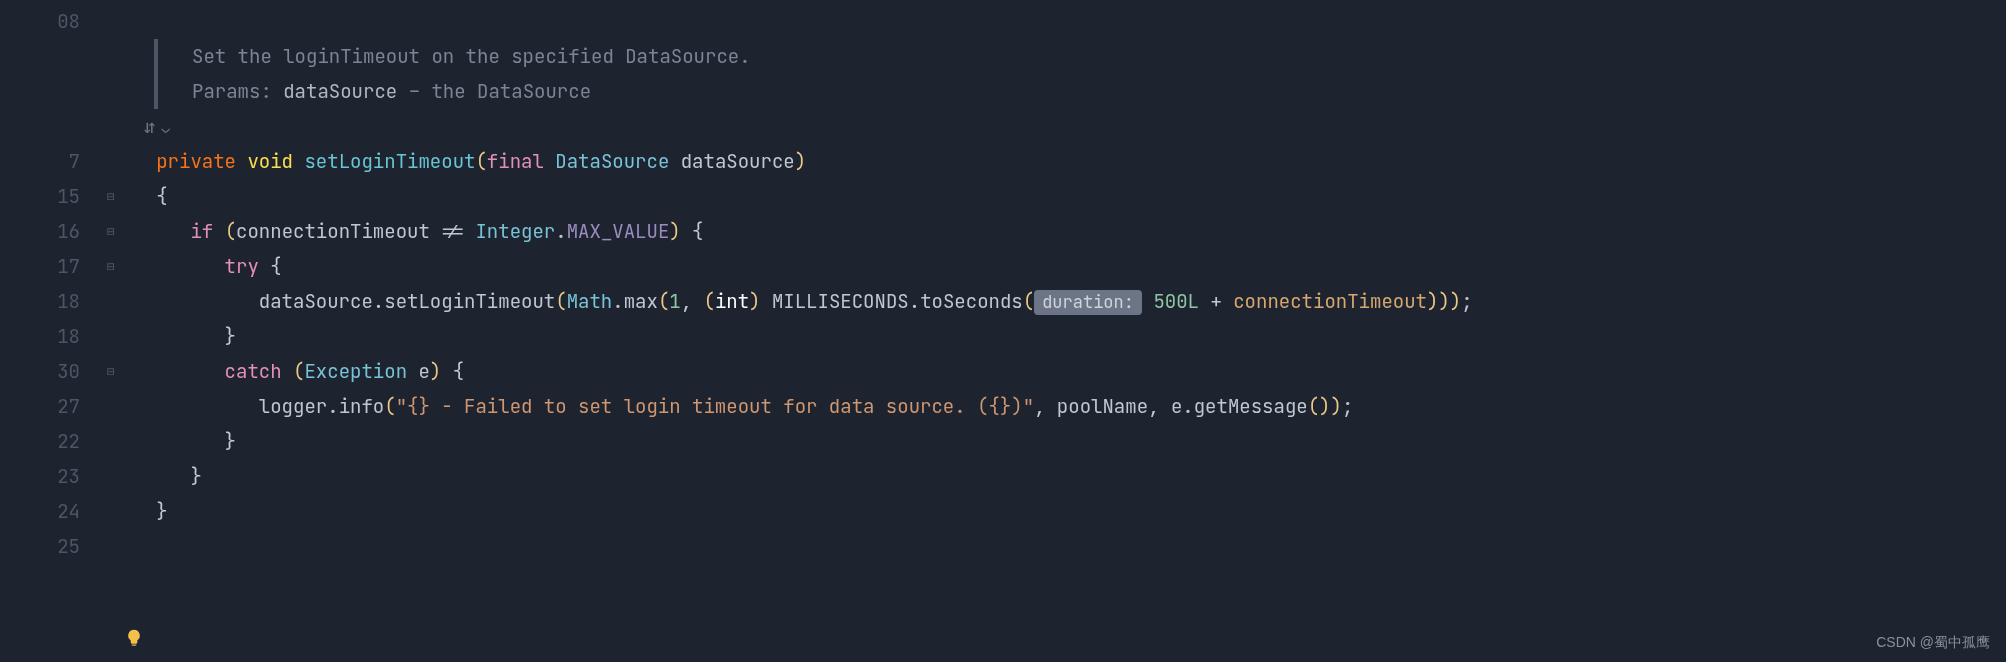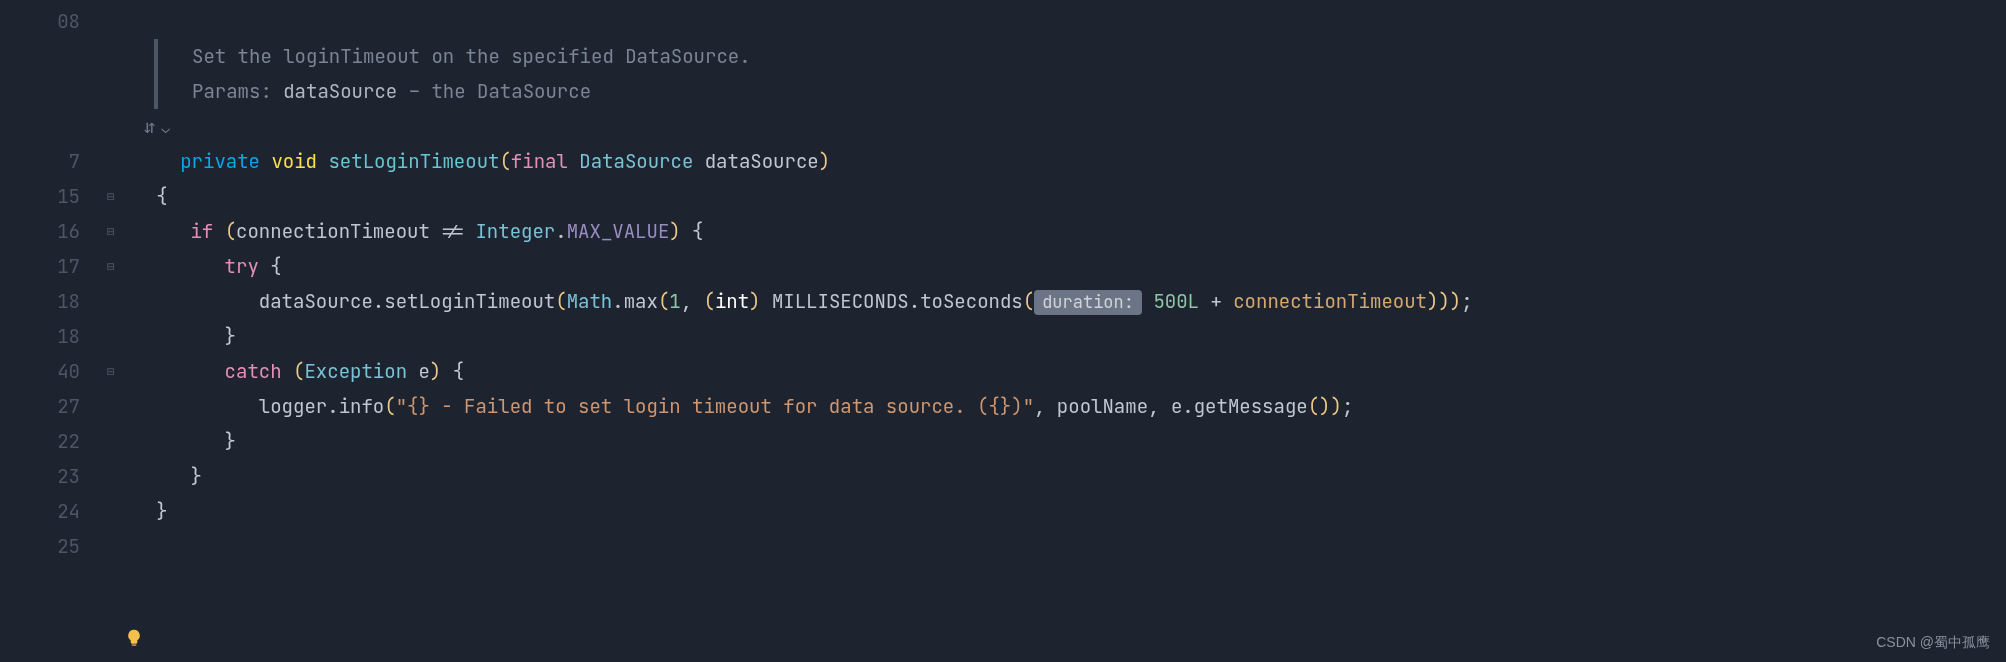--- a/index.html
+++ b/index.html
@@ -75,21 +75,21 @@
   
   .bulb {
     position: absolute;
     left: 2px;
     bottom: 14px;
     width: 20px;
     height: 20px;
   }
   .bulb svg { display: block; }
   
-  .kw-mod { color: #0ea5e9; margin-left: 24px; }     
+  .kw-mod { color: #f97316; }     
   .kw-type { color: #fde047; }    
   .kw-flow { color: #e48fb5; }    
   .kw-final { color: #e48fb5; }   
   .method-decl { color: #68c6d3; }
   .type { color: #79c3d6; }       
   .paren { color: #edc987; }      
   .brace { color: #c3c9d2; }
   .ident { color: #c1c7d0; }
   .field { color: #9a8cc0; text-align: right; }      
   .num { color: #8fc6a3; }        
@@ -122,21 +122,21 @@
     <div class="ln">08</div>
     <div class="ln hidden">&nbsp;</div>
     <div class="ln hidden">&nbsp;</div>
     <div class="ln hidden">&nbsp;</div>
     <div class="ln">7</div>
     <div class="ln">15</div>
     <div class="ln">16</div>
     <div class="ln">17</div>
     <div class="ln">18</div>
     <div class="ln">18</div>
-    <div class="ln">40</div>
+    <div class="ln">30</div>
     <div class="ln">27</div>
     <div class="ln">22</div>
     <div class="ln">23</div>
     <div class="ln">24</div>
     <div class="ln">25</div>
   </div>
 
   <div class="fold-col">
     <div class="fold"></div>
     <div class="fold"></div>

